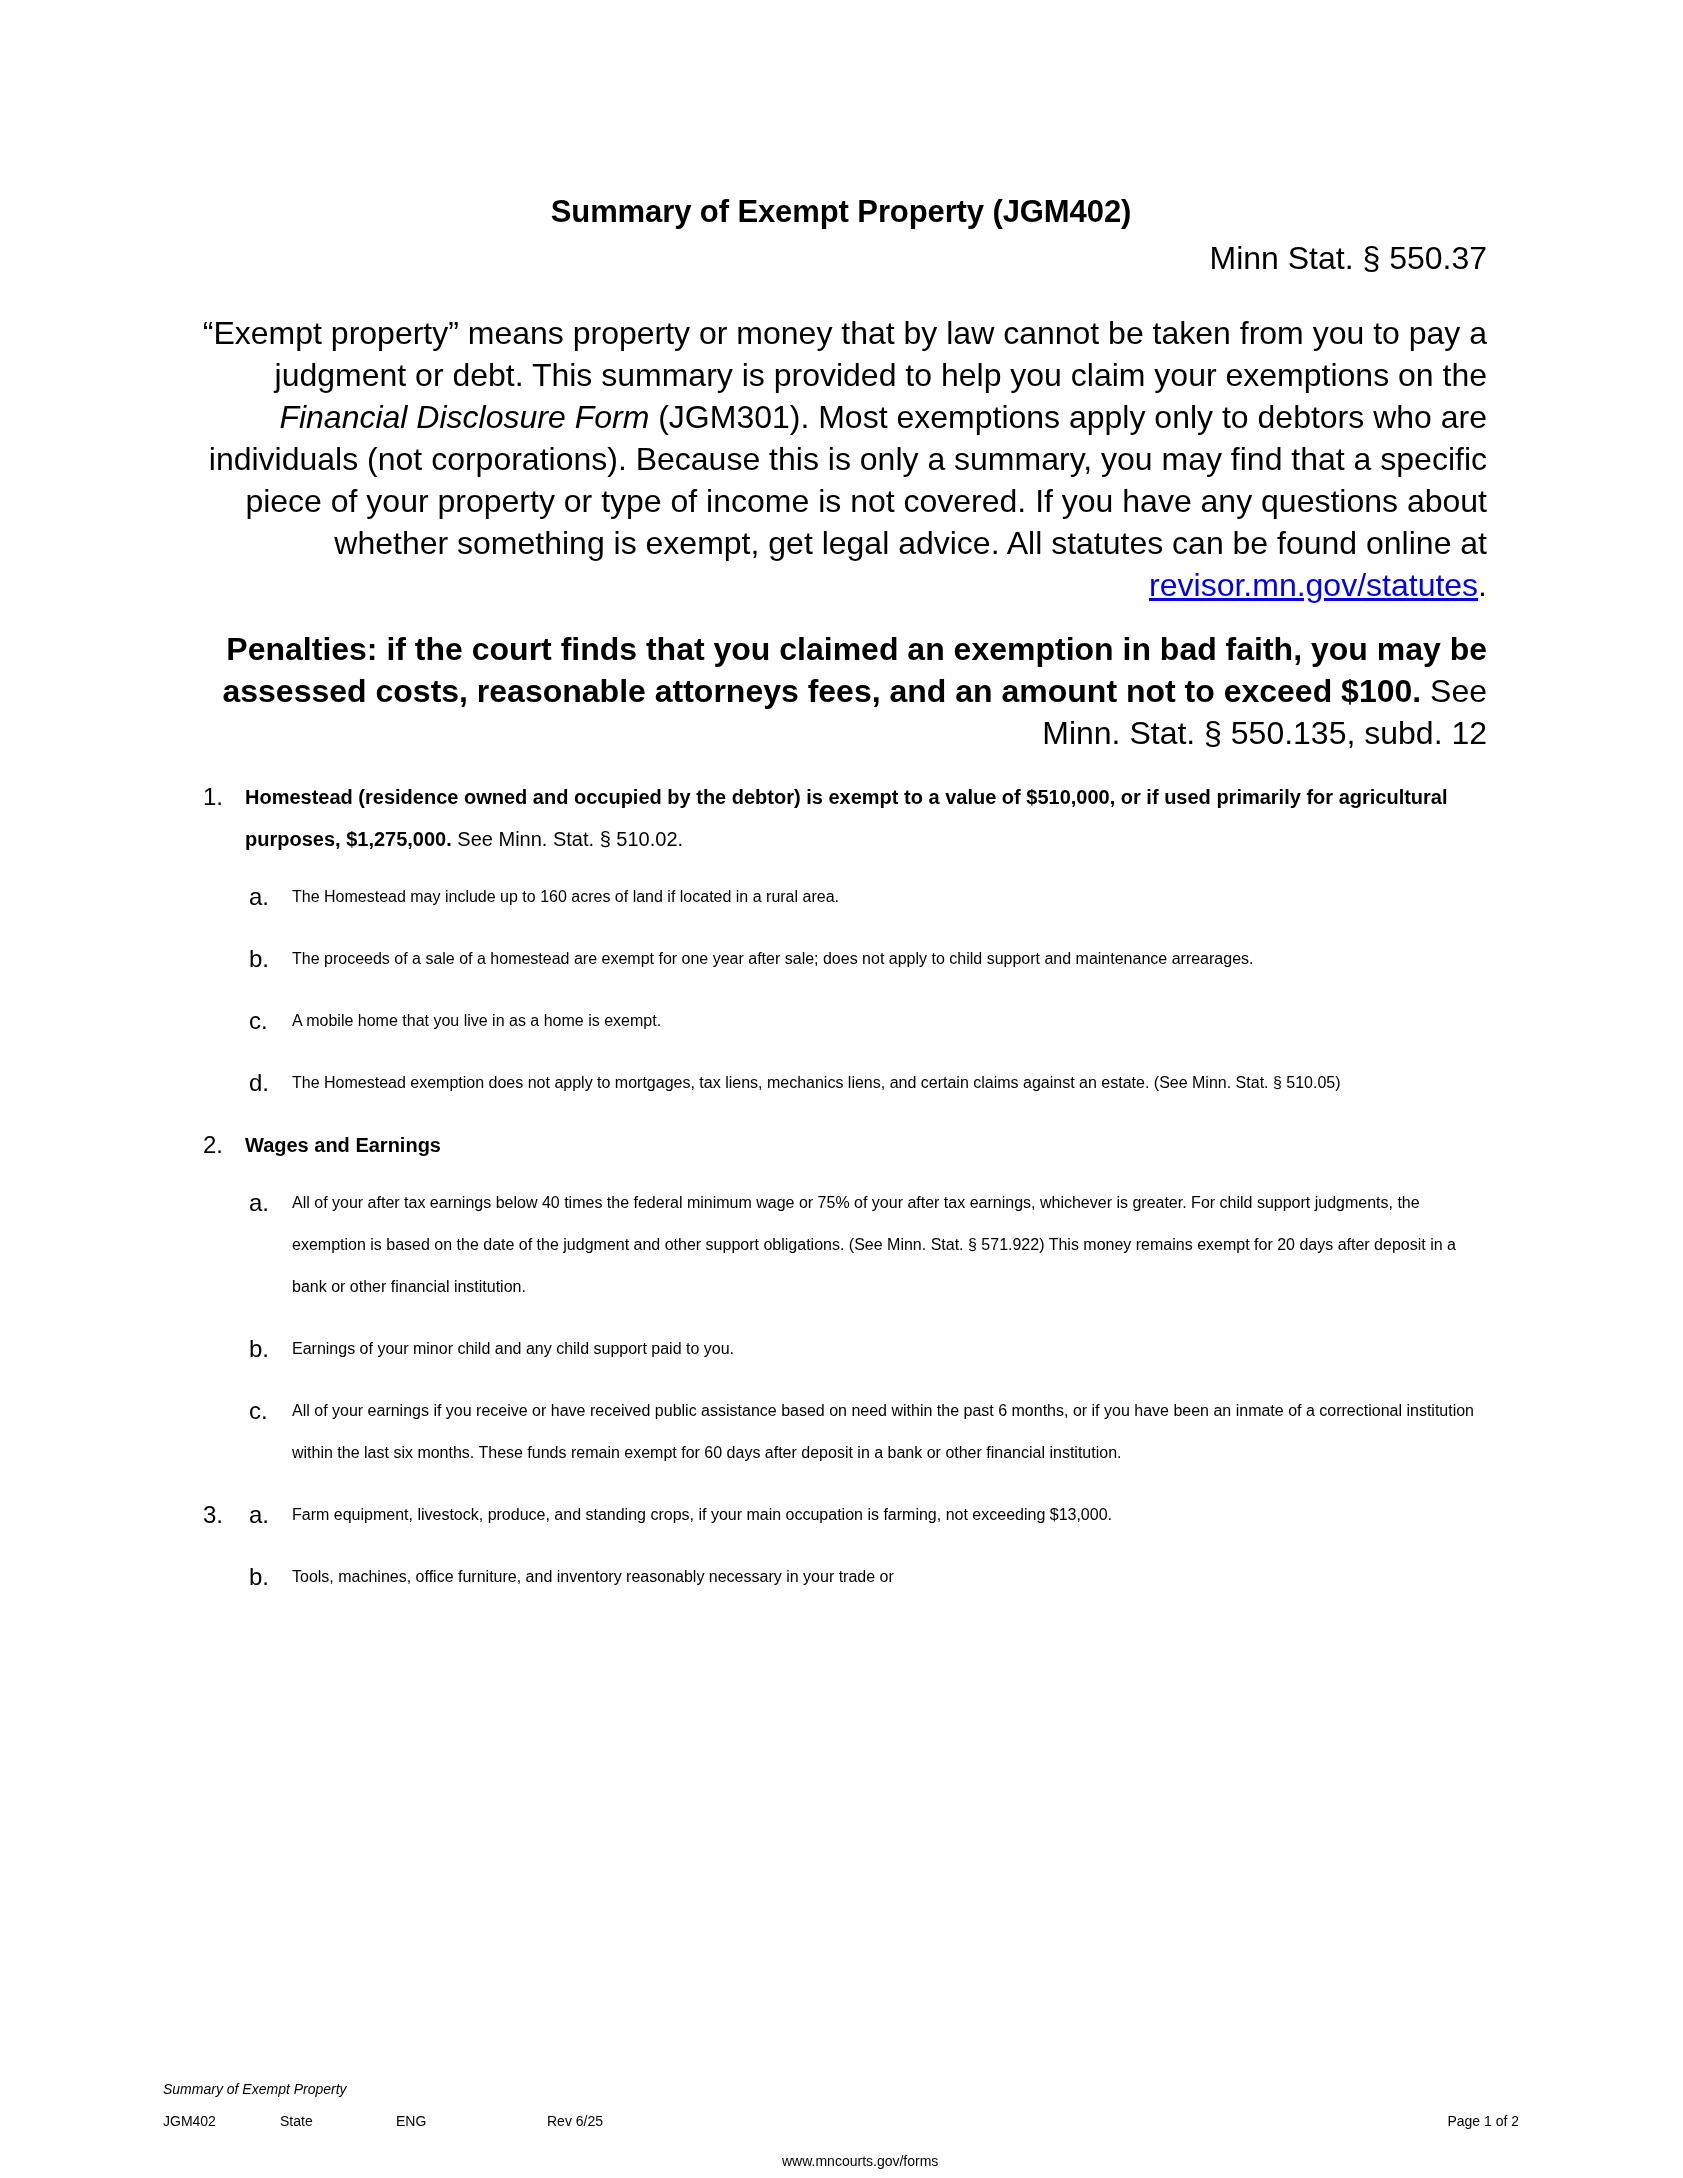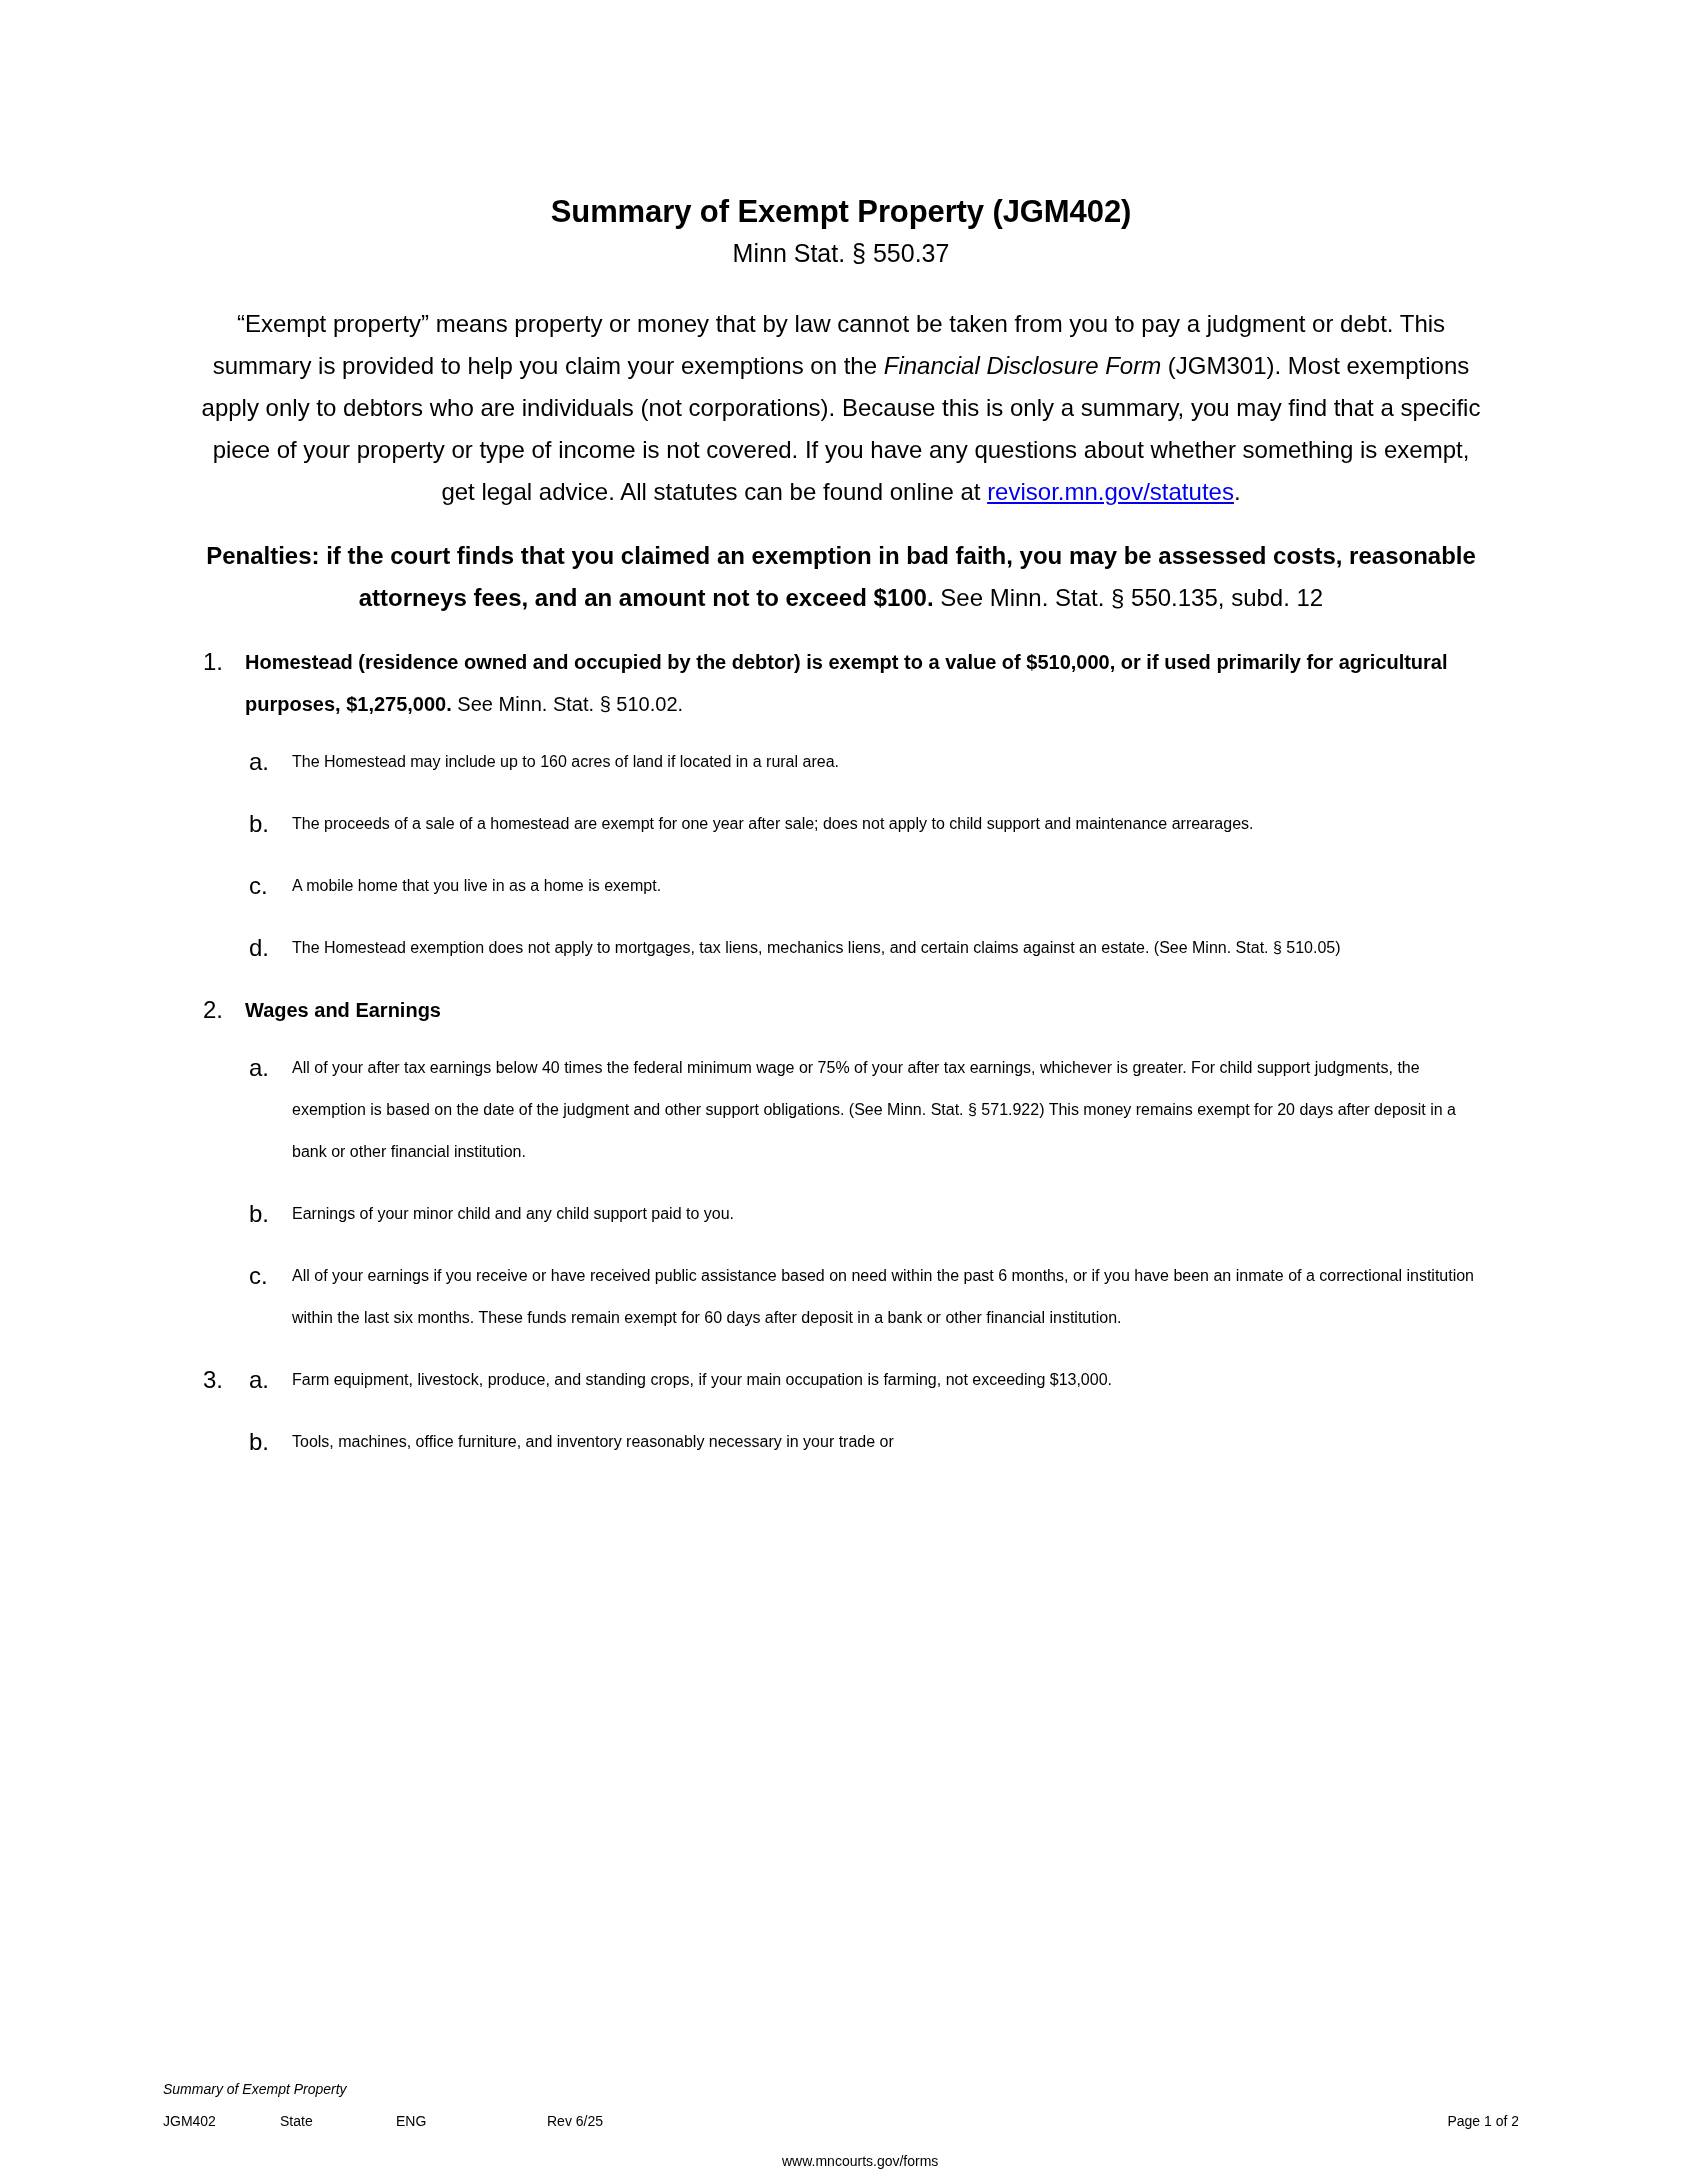--- a/index.html
+++ b/index.html
@@ -27,33 +27,33 @@
   
   .doc-title {
     text-align: center;
     font-size: 31px;
     font-weight: bold;
     line-height: 1.25;
     margin: 0 0 6px 0;
     letter-spacing: -0.1px;
   }
   .doc-subtitle {
-    text-align: center;
-    font-size: 25px;
+    text-align: right;
+    font-size: 32px;
     font-weight: normal;
     line-height: 1.25;
     margin: 0 0 34px 0;
   }
 
   
   .para {
-    font-size: 24px;
+    font-size: 32px;
     line-height: 42px;
     margin: 0 0 22px 0;
-    text-align: center;
+    text-align: right;
   }
   .ital { font-style: italic; }
   .bold { font-weight: bold; }
   .link {
     color: #0000ee;
     text-decoration: underline;
   }
 
   
   .numlist {

